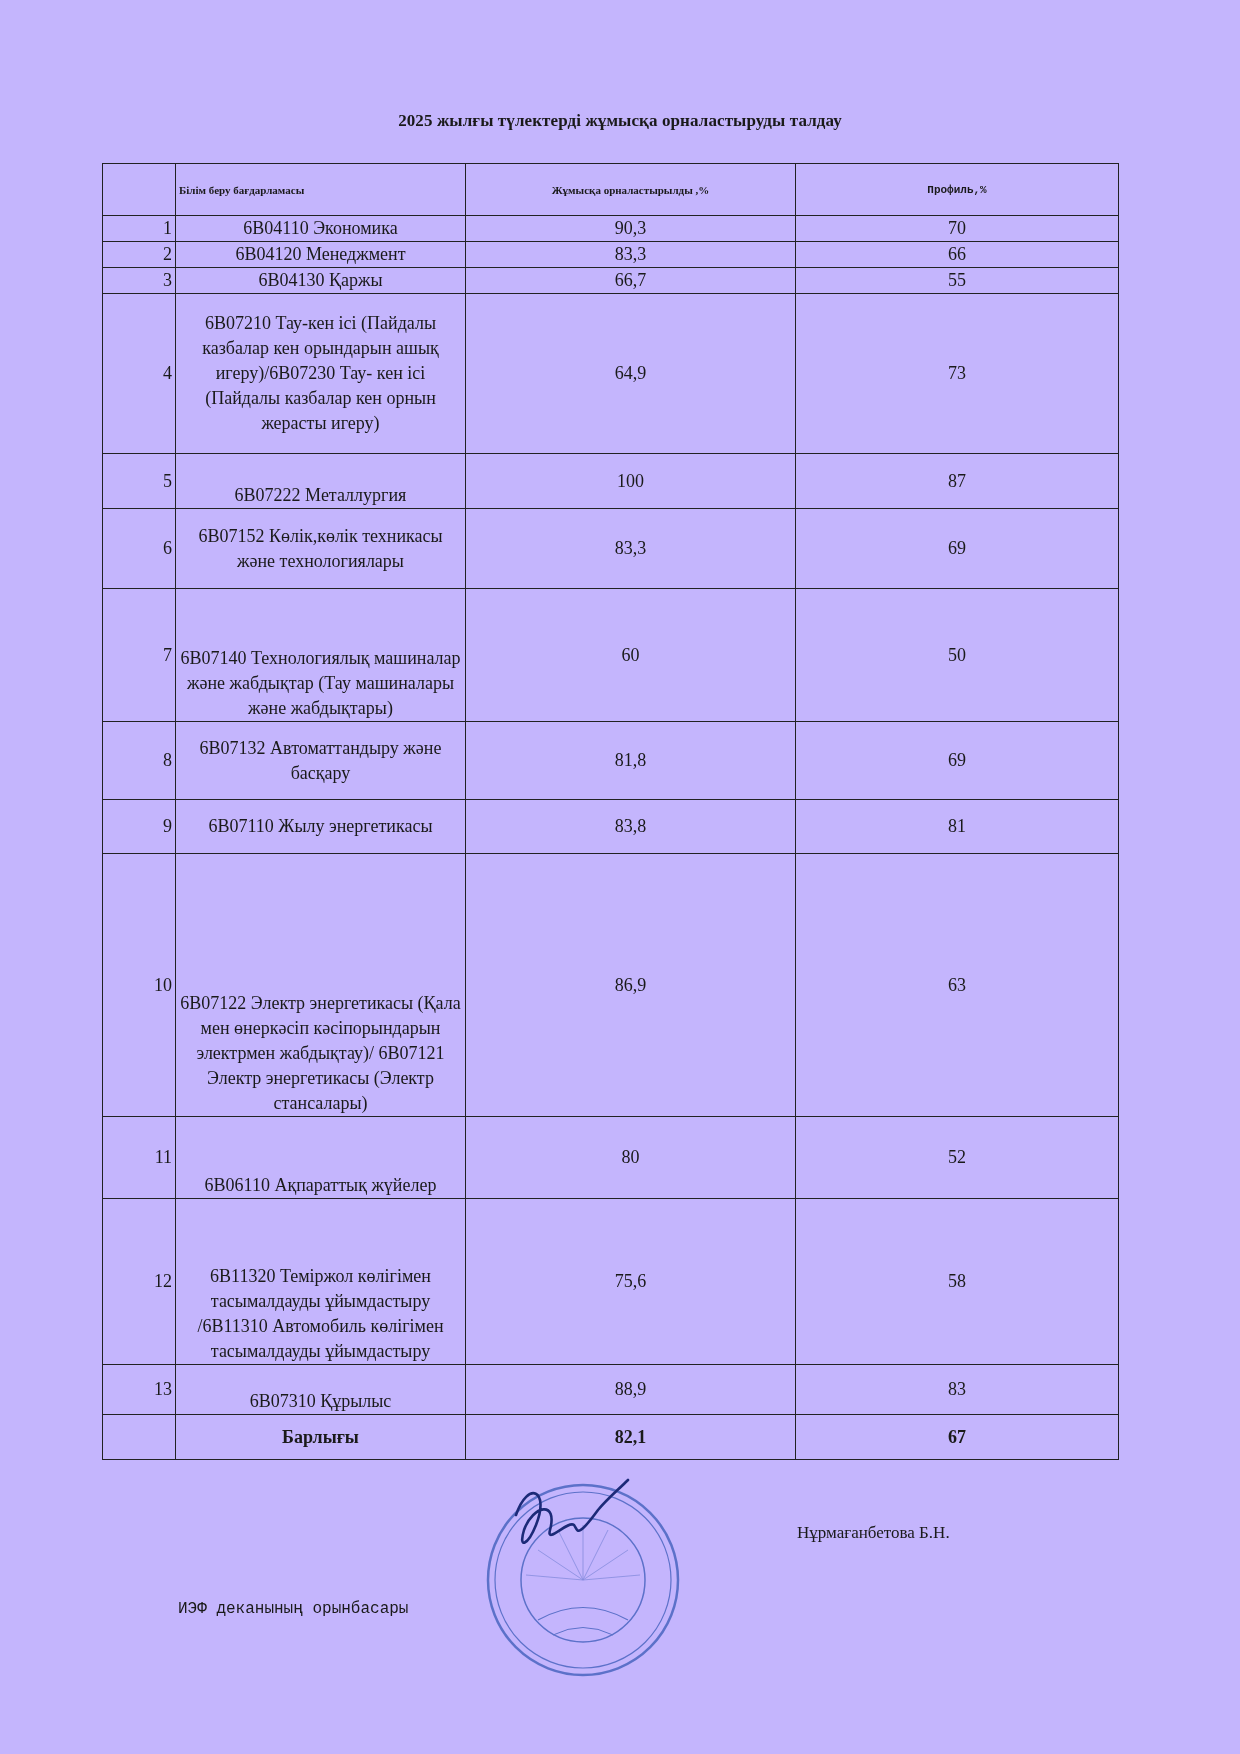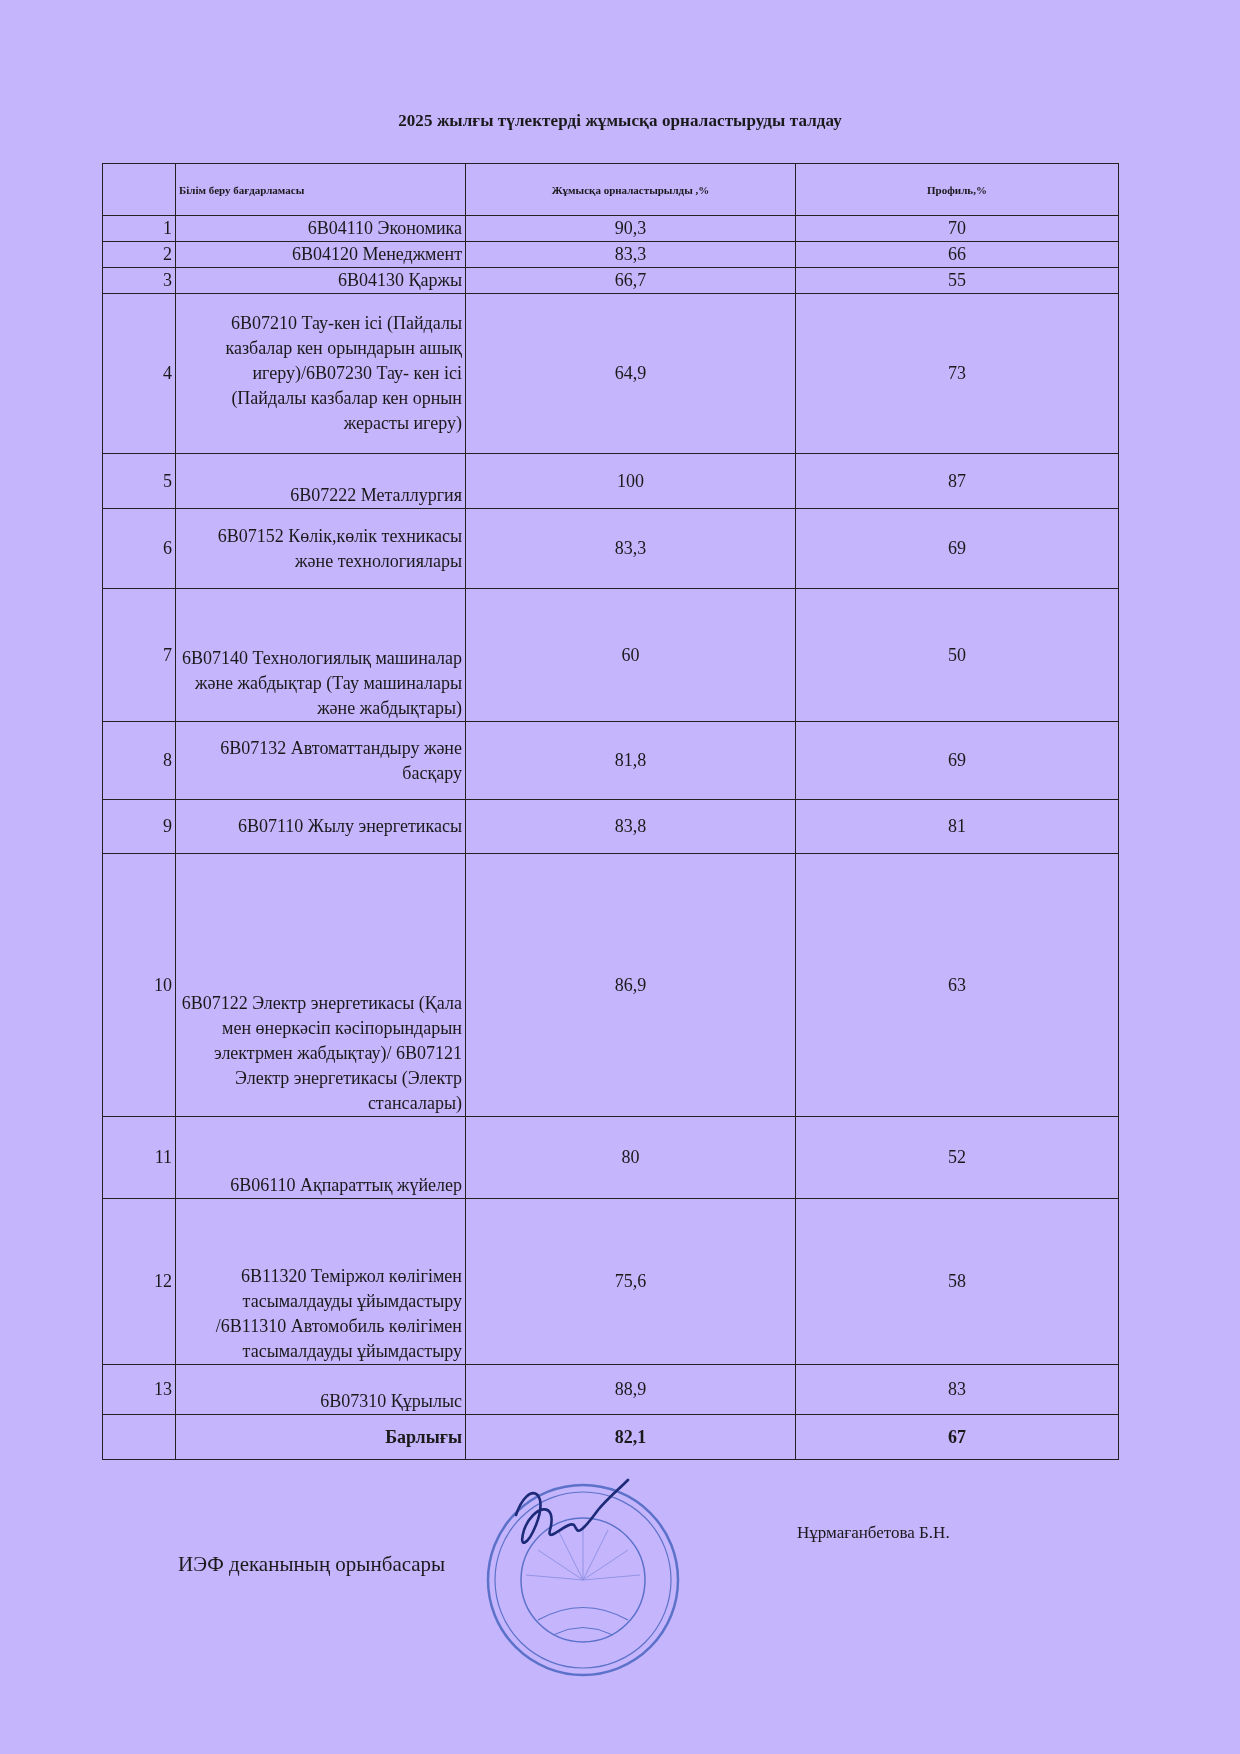--- a/index.html
+++ b/index.html
@@ -12,27 +12,27 @@
     table.grid { position: absolute; left: 102px; top: 163px; border-collapse: collapse;
                  table-layout: fixed; width: 1016px; font-size: 18px; }
     table.grid td, table.grid th { border: 1.6px solid #222; padding: 0 3px; vertical-align: middle; }
     col.c-num { width: 73px; }
     col.c-prog { width: 290px; }
     col.c-emp { width: 330px; }
     col.c-prof { width: 323px; }
     th { font-weight: bold; font-size: 11px; height: 51px; }
     th.h-prog { text-align: left; padding-left: 4px; }
     th.h-emp { text-align: center; }
-    th.h-prof { text-align: center; }
+    th.h-prof { text-align: center; font-family: Liberation Mono, monospace; }
     td.num { text-align: right; vertical-align: bottom; padding-right: 2px; padding-bottom: 1px; }
-    td.prog { text-align: right; vertical-align: top; line-height: 25px; padding-left: 3px; }
+    td.prog { text-align: center; vertical-align: top; line-height: 25px; padding-left: 3px; }
     td.prog.bottom { vertical-align: bottom; }
     td.val { text-align: center; }
     tr.total td { font-weight: bold; }
-    .footer-left { position: absolute; left: 178px; top: 1552px; font-size: 21px; }
+    .footer-left { position: absolute; left: 178px; top: 1600px; font-size: 16px; font-family: Liberation Mono, monospace; }
     .footer-right { position: absolute; left: 797px; top: 1523px; font-size: 17px; }
     .stamp { position: absolute; left: 478px; top: 1470px; width: 210px; height: 210px; }
   </style>
 </head>
 <body>
 
 <div class="page">
 
   <div class="title">2025 жылғы түлектерді жұмысқа орналастыруды талдау</div>
 

